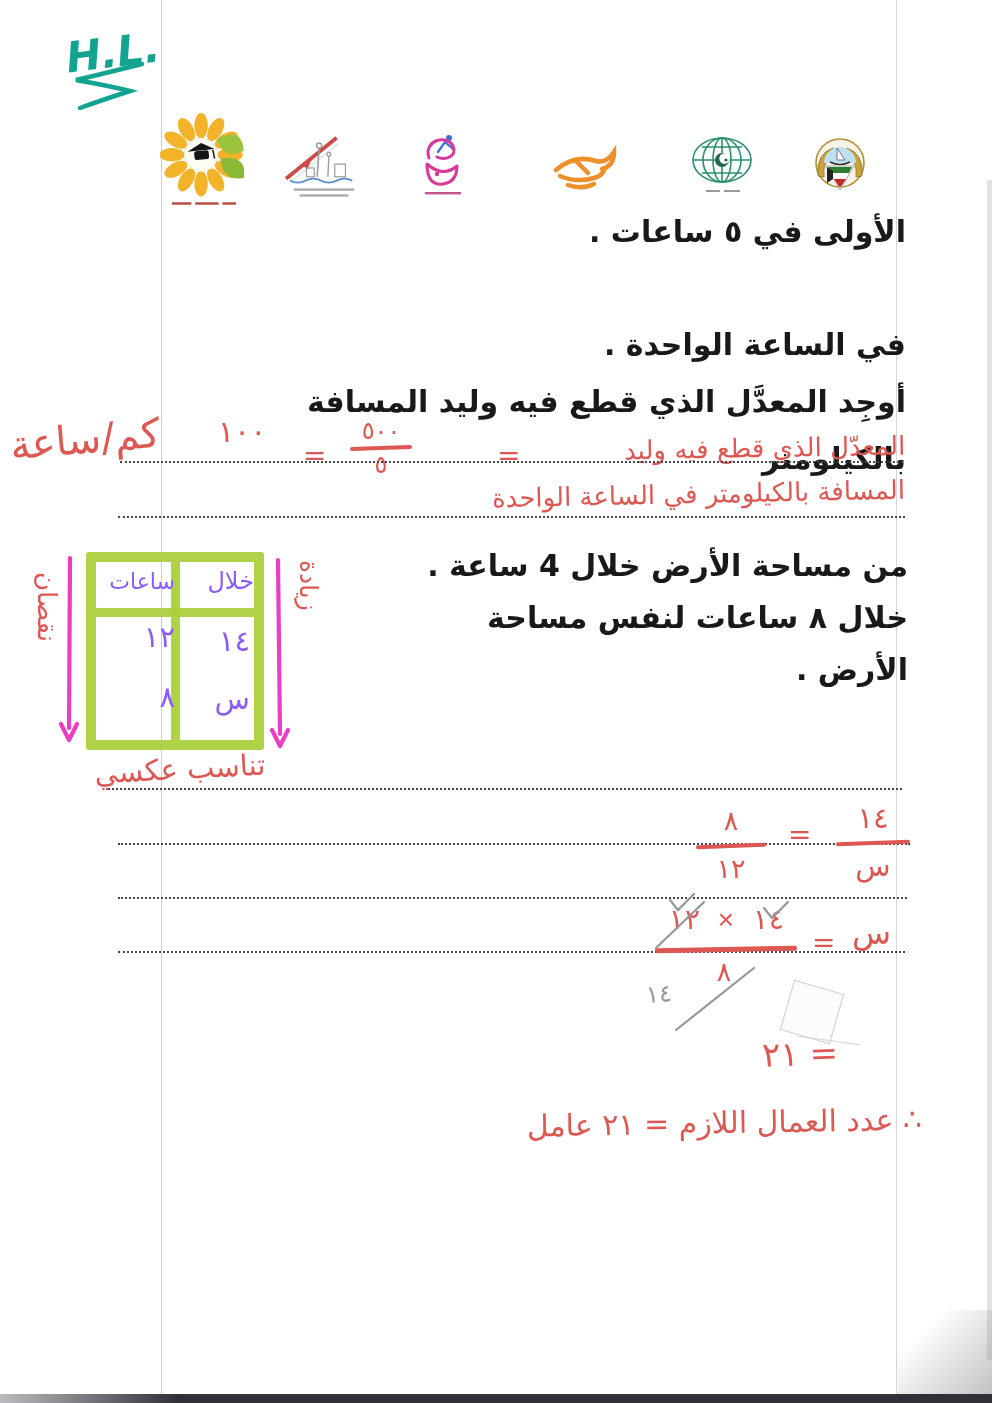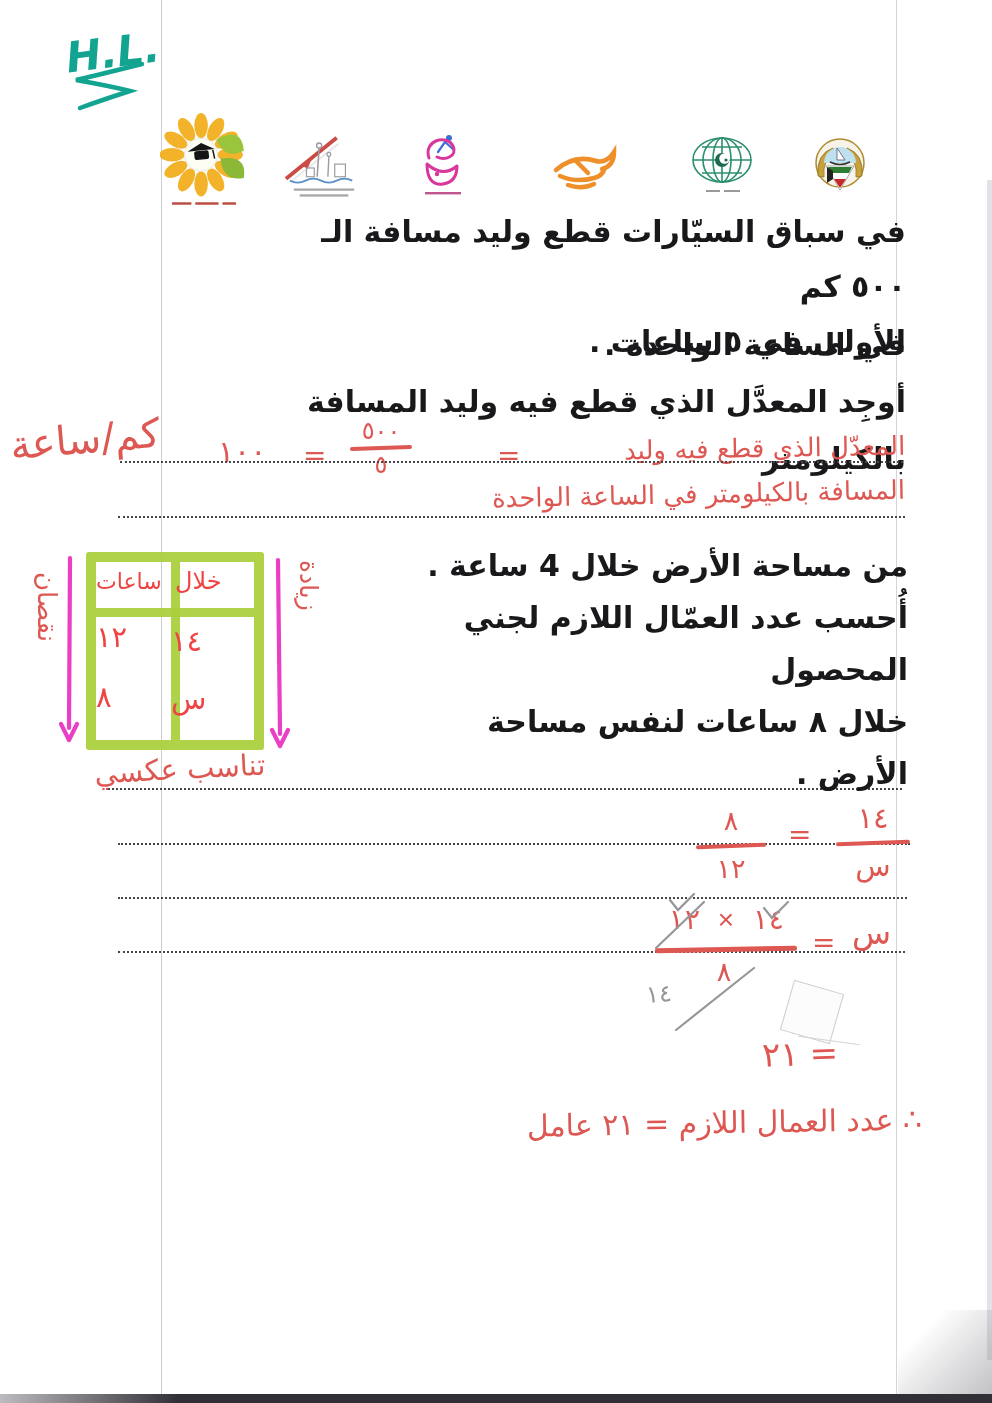--- a/index.html
+++ b/index.html
@@ -22,37 +22,37 @@
   .p1b{right:86px;top:316px;width:650px;font-size:30px;line-height:57px;}
   .p2{right:84px;top:540px;width:515px;font-size:30px;line-height:52px;}
   
   .hw{color:#dd5852;}
   .ans-label{right:87px;top:433px;font-size:26px;transform:rotate(-1deg);}
   .ans-eq1{left:497px;top:439px;font-size:28px;}
   .frac{text-align:center;}
   .frac .bar{height:4px;background:#dd5852;border-radius:2px;margin:1px 0;transform:rotate(-2deg);}
   .ans-frac{left:350px;top:417px;width:62px;font-size:24px;text-align:center;}
   .ans-eq2{left:303px;top:439px;font-size:28px;}
-  .ans-res{left:218px;top:434px;font-size:30px;letter-spacing:3px;}
+  .ans-res{left:218px;top:414px;font-size:30px;letter-spacing:3px;}
   .ans-unit{left:10px;top:416px;font-size:40px;transform:rotate(-5deg);}
   .ans-line2{right:87px;top:479px;font-size:26px;transform:rotate(-1.2deg);}
   
   .dotted{height:0;border-top:2px dotted #46464a;}
   .dl1{left:120px;top:461px;width:783px;}
   .dl2{left:118px;top:516px;width:787px;}
   .dl3{left:108px;top:788px;width:794px;}
   .dl4{left:118px;top:843px;width:792px;}
   .dl5{left:118px;top:897px;width:789px;}
   .dl6{left:118px;top:951px;width:787px;}
   
   .gtable{left:86px;top:552px;width:178px;height:198px;box-sizing:border-box;
           border:10px solid rgba(168,206,58,0.92);border-radius:3px;}
   .gtable .vdiv{position:absolute;top:0;bottom:0;left:calc(50% - 4px);width:9px;background:rgba(168,206,58,0.92);}
   .gtable .hdiv{position:absolute;left:0;right:0;top:46px;height:9px;background:rgba(168,206,58,0.92);}
-  .gtable .cell{position:absolute;width:50%;text-align:left;color:#ef4444;}
+  .gtable .cell{position:absolute;width:50%;text-align:right;color:#8b5cf6;}
   .c-hr{right:0;top:5px;font-size:24px;}
   .c-hl{left:0;top:7px;font-size:22px;}
   .c-w1{right:4px;top:62px;font-size:29px;}
   .c-h1{left:0;top:58px;font-size:29px;}
   .c-w2{right:4px;top:120px;font-size:29px;}
   .c-h2{left:0;top:118px;font-size:29px;}
   .vtext{writing-mode:vertical-rl;color:#dd5852;}
   .label-left{left:32px;top:572px;height:132px;font-size:26px;letter-spacing:3px;}
   .label-right{left:294px;top:560px;height:112px;font-size:25px;letter-spacing:2px;}
   .caption{left:84px;top:752px;width:192px;text-align:center;font-size:29px;
@@ -188,21 +188,20 @@
       <polygon points="25,12 25,24 33,24" fill="#ffffff" stroke="#557" stroke-width="0.8"></polygon>
       <path d="M18,26 q10,5 20,0" fill="none" stroke="#333" stroke-width="1.4"></path>
       <polygon points="14,30 42,30 28,54" fill="#ffffff" stroke="#999" stroke-width="0.8"></polygon>
       <polygon points="16,31 40,31 37,37 19,37" fill="#2e7d32"></polygon>
       <polygon points="22,43 34,43 28,52" fill="#c62828"></polygon>
       <polygon points="15,31 21,35 21,43 15,47" fill="#222222"></polygon>
     </svg>
   </div>
 
   <div class="abs printed p1a">
-    <div>في سباق السيّارات قطع وليد مسافة الـ ٥٠٠ كم</div>
     <div>الأولى في ٥ ساعات .</div>
   </div>
   <div class="abs printed p1b">
     <div>في الساعة الواحدة .</div>
     <div>أوجِد المعدَّل الذي قطع فيه وليد المسافة بالكيلومتر</div>
   </div>
 
   <div class="abs hw ans-label">المعدّل الذي قطع فيه وليد</div>
   <div class="abs hw ans-eq1">=</div>
   <div class="abs hw frac ans-frac">
@@ -217,21 +216,20 @@
 
   <div class="abs dotted dl1"></div>
   <div class="abs dotted dl2"></div>
   <div class="abs dotted dl3"></div>
   <div class="abs dotted dl4"></div>
   <div class="abs dotted dl5"></div>
   <div class="abs dotted dl6"></div>
 
   <div class="abs printed p2">
     <div>من مساحة الأرض خلال 4 ساعة .</div>
-    <div>أُحسب عدد العمّال اللازم لجني المحصول</div>
     <div>خلال ٨ ساعات لنفس مساحة الأرض .</div>
   </div>
 
   <div class="abs gtable">
     <div class="vdiv"></div>
     <div class="hdiv"></div>
     <span class="cell c-hr">خلال</span>
     <span class="cell c-hl">ساعات</span>
     <span class="cell c-w1">١٤</span>
     <span class="cell c-h1">١٢</span>

